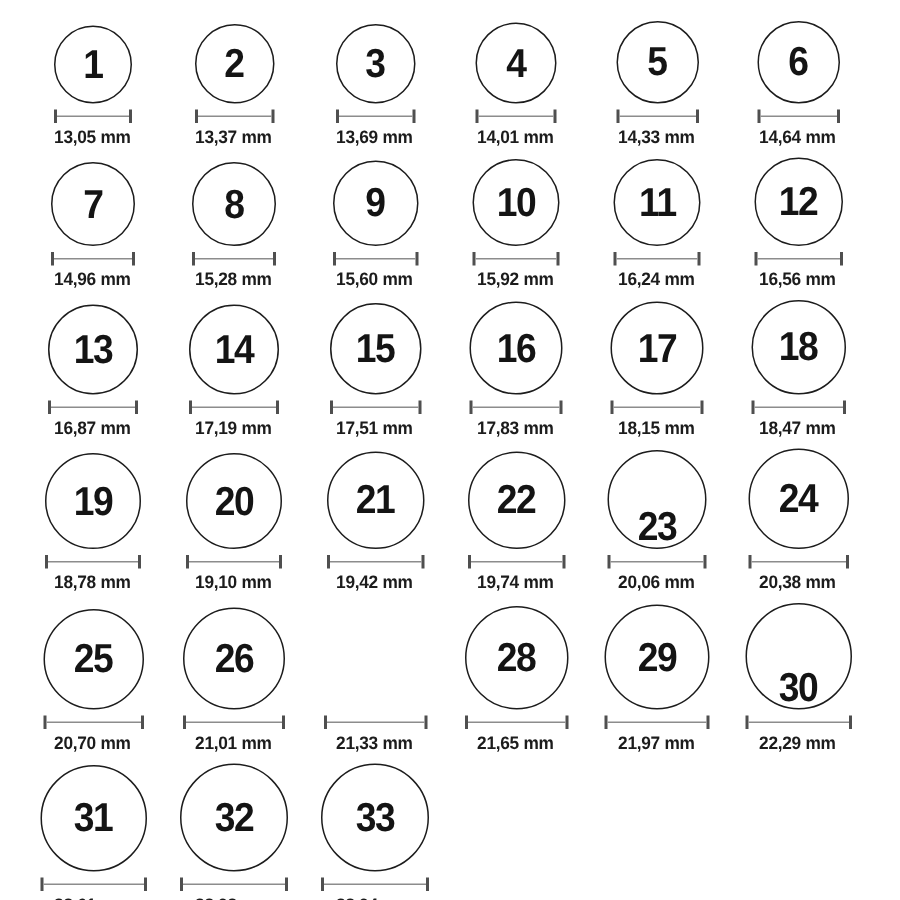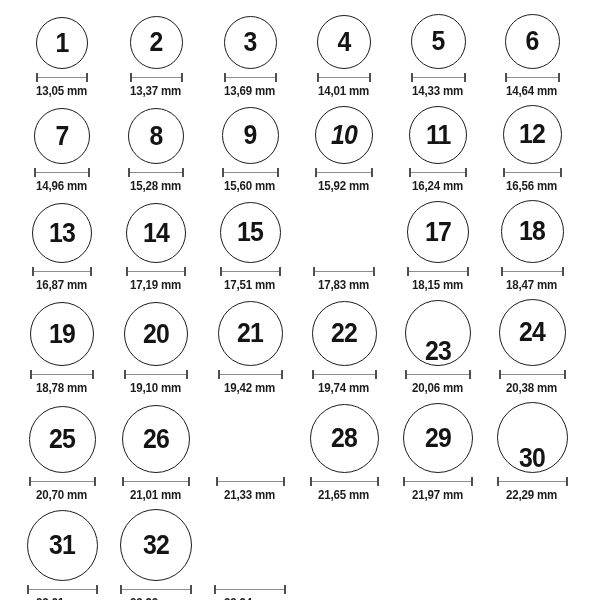--- a/index.html
+++ b/index.html
@@ -137,21 +137,21 @@
         <div class="mm">15,28 mm</div>
       </div>
       <div class="cell">
         <div class="circle" style="width: 57px; height: 57px;">
           <span class="num">9</span>
         </div>
         <div class="dim" style="width: 57px;"></div>
         <div class="mm">15,60 mm</div>
       </div>
       <div class="cell">
-        <div class="circle" style="width: 58px; height: 58px; font-style: italic;">
+        <div class="circle" style="width: 58px; height: 58px;">
           <span class="num">10</span>
         </div>
         <div class="dim" style="width: 58px;"></div>
         <div class="mm">15,92 mm</div>
       </div>
       <div class="cell">
         <div class="circle" style="width: 58px; height: 58px;">
           <span class="num">11</span>
         </div>
         <div class="dim" style="width: 58px;"></div>
@@ -179,20 +179,23 @@
         <div class="mm">17,19 mm</div>
       </div>
       <div class="cell">
         <div class="circle" style="width: 61px; height: 61px;">
           <span class="num">15</span>
         </div>
         <div class="dim" style="width: 61px;"></div>
         <div class="mm">17,51 mm</div>
       </div>
       <div class="cell">
+        <div class="circle" style="width: 62px; height: 62px;">
+          <span class="num">16</span>
+        </div>
         <div class="dim" style="width: 62px;"></div>
         <div class="mm">17,83 mm</div>
       </div>
       <div class="cell">
         <div class="circle" style="width: 62px; height: 62px;">
           <span class="num">17</span>
         </div>
         <div class="dim" style="width: 62px;"></div>
         <div class="mm">18,15 mm</div>
       </div>
@@ -292,17 +295,20 @@
         <div class="mm">22,61 mm</div>
       </div>
       <div class="cell">
         <div class="circle" style="width: 72px; height: 72px;">
           <span class="num">32</span>
         </div>
         <div class="dim" style="width: 72px;"></div>
         <div class="mm">22,92 mm</div>
       </div>
       <div class="cell">
+        <div class="circle" style="width: 72px; height: 72px;">
+          <span class="num">33</span>
+        </div>
         <div class="dim" style="width: 72px;"></div>
         <div class="mm">23,94 mm</div>
       </div>
     </div>
 </div>
 
 </body></html>

